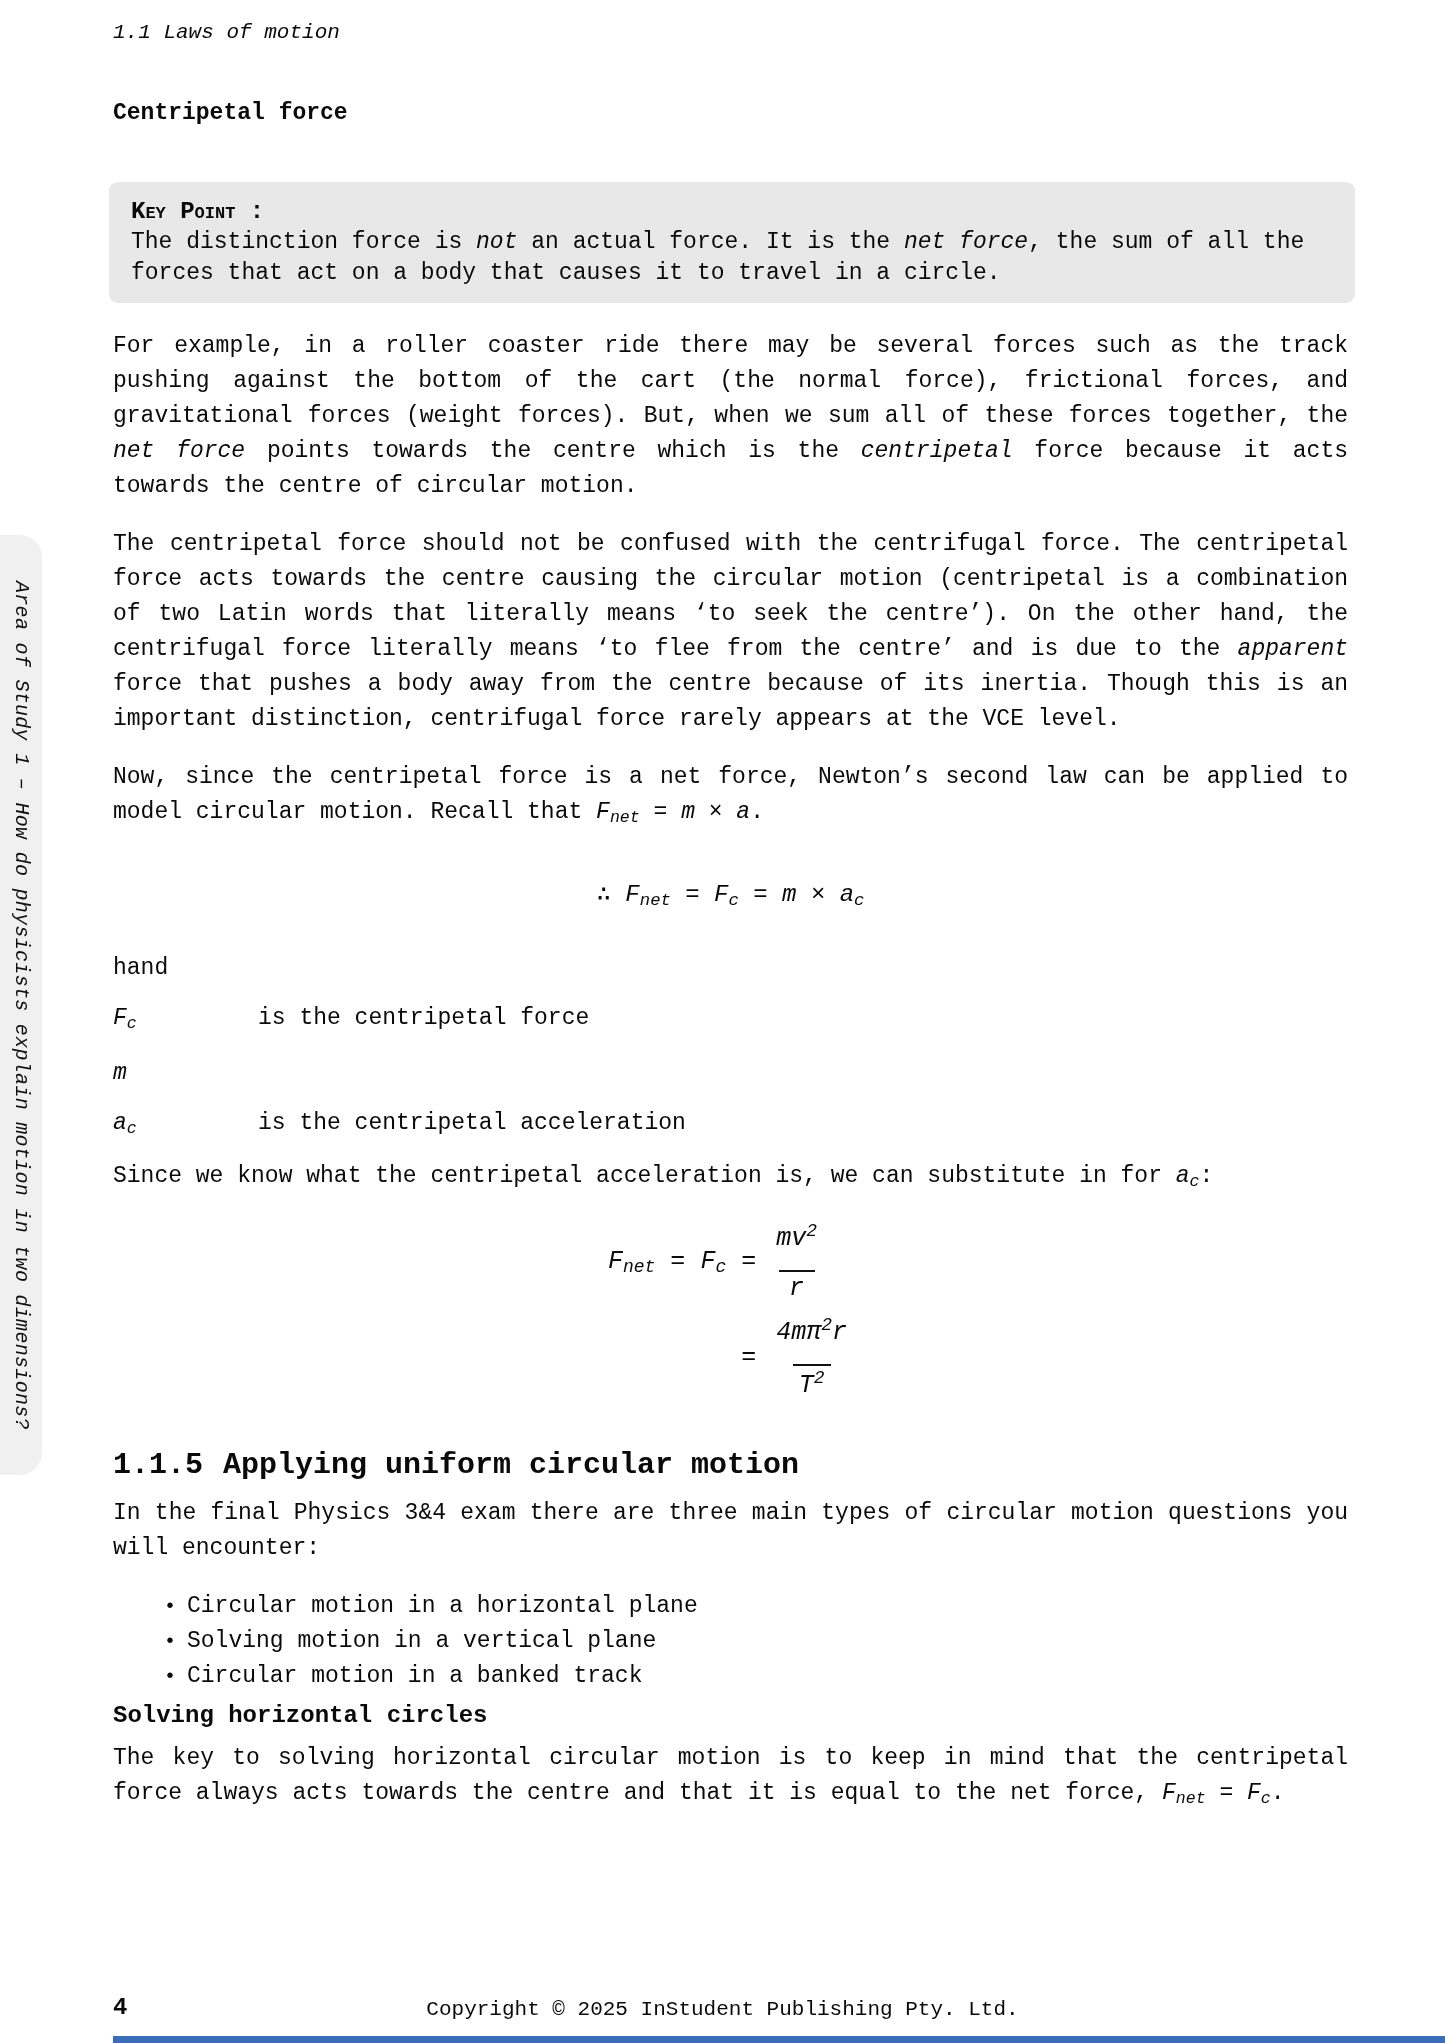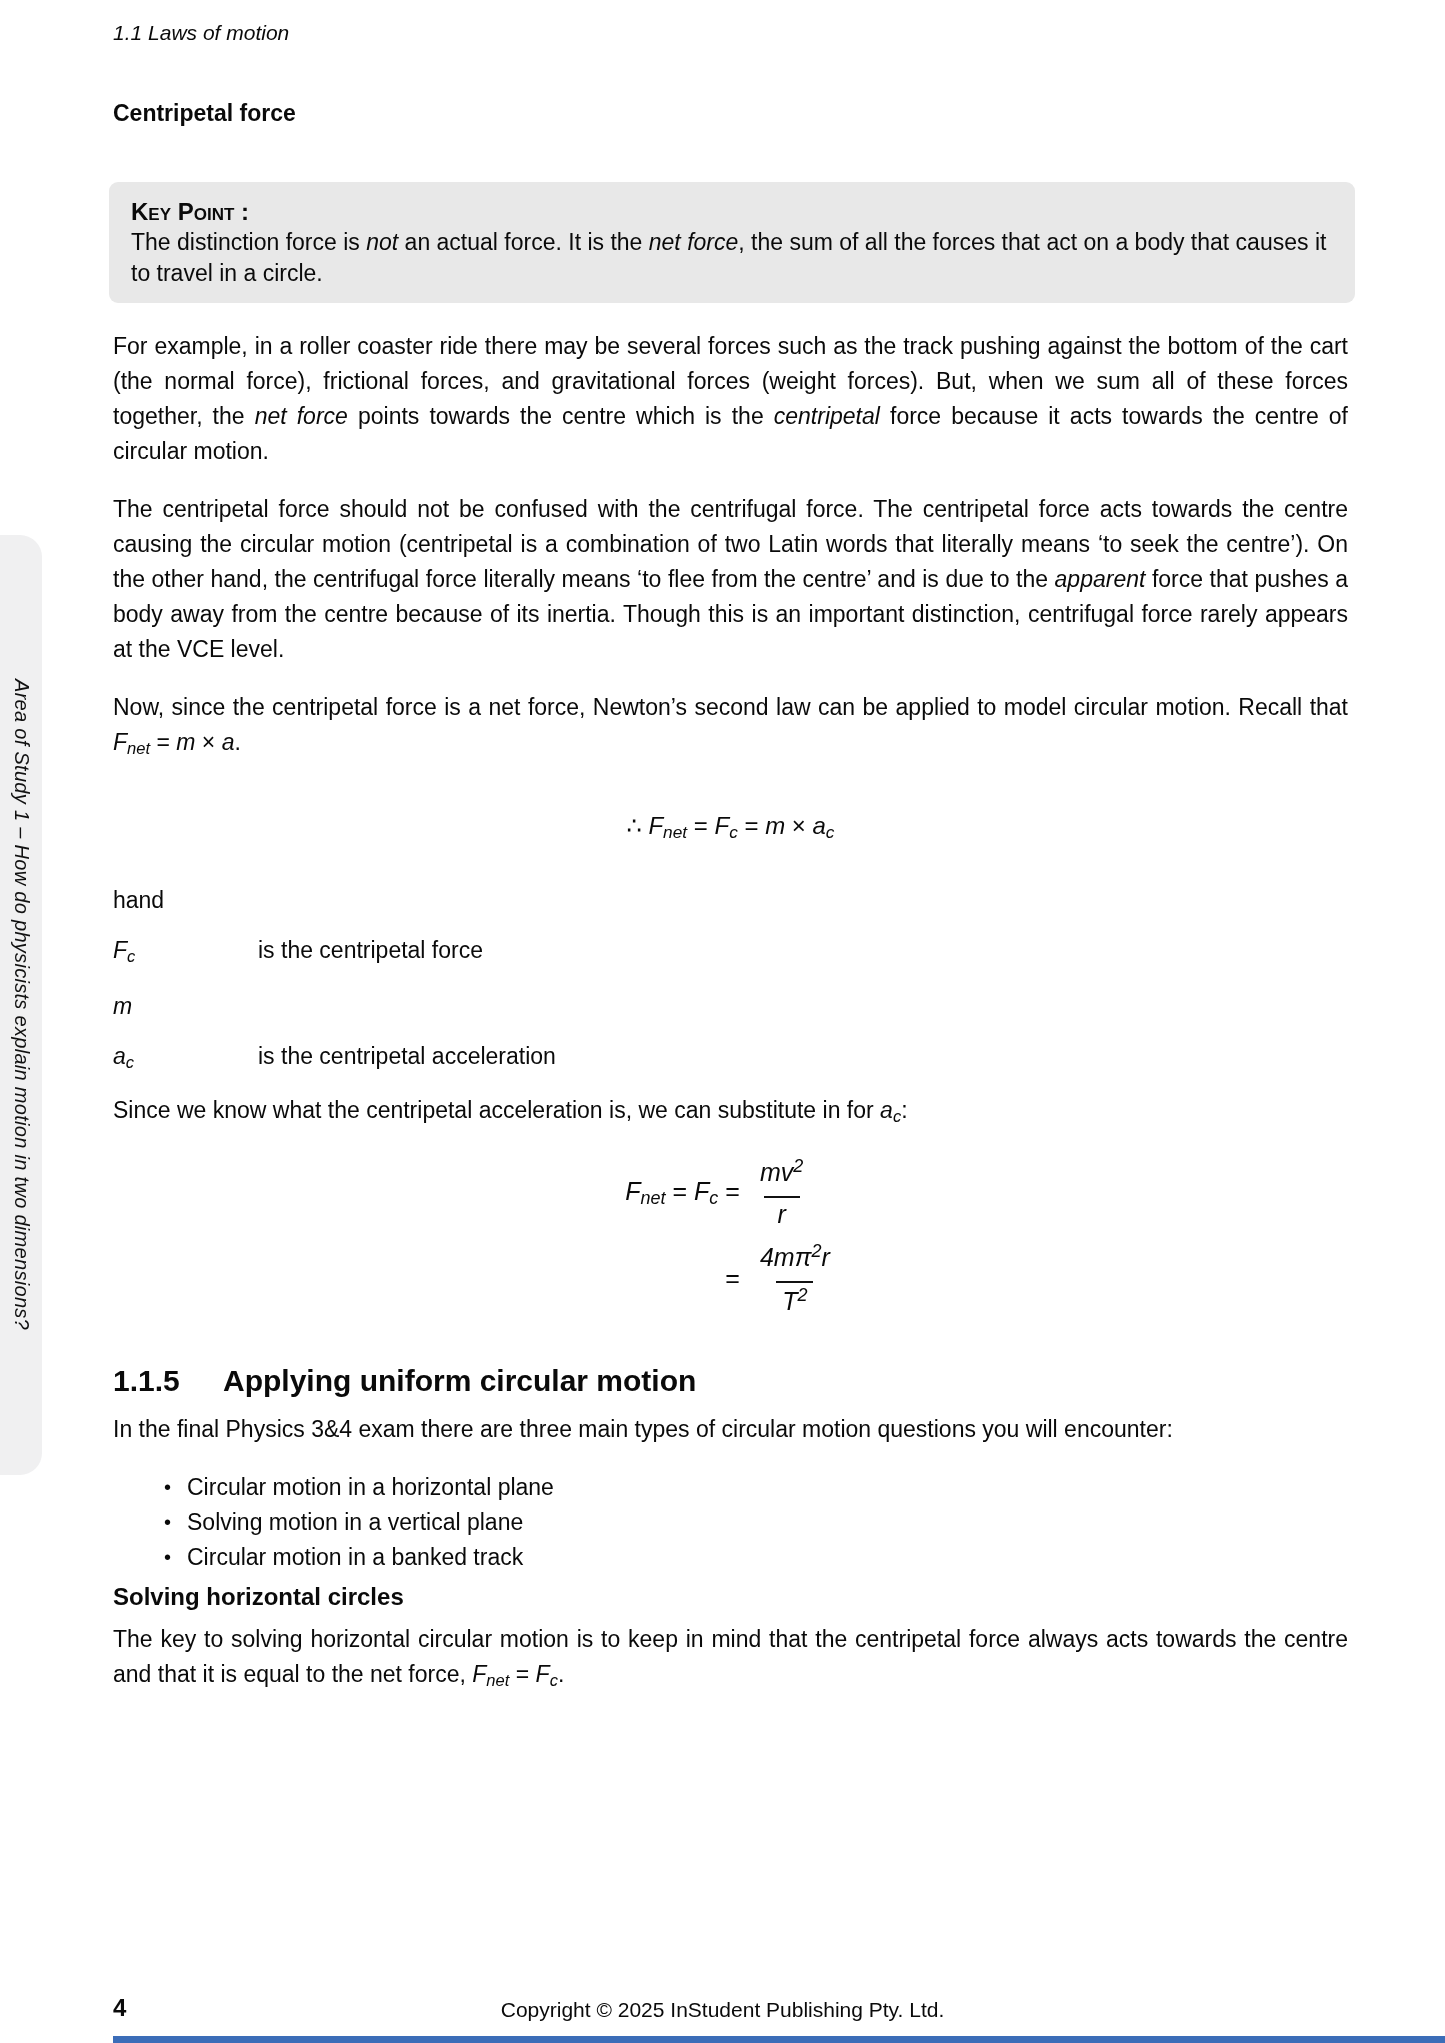--- a/index.html
+++ b/index.html
@@ -1,20 +1,20 @@
 <!DOCTYPE html>
 <html><head>
 <meta charset="utf-8">
 <style>
   html,body{margin:0;padding:0;background:#ffffff;}
   .page{
     position:relative;
     width:1445px;height:2043px;
     background:#ffffff;
-    font-family:Liberation Sans, sans-serif;
+    font-family:Liberation Mono, monospace;
     color:#0a0a0a;
     overflow:hidden;
   }
   .content{
     position:absolute;left:113px;top:0;width:1235px;
   }
   .running-head{
     padding-top:20px;
     font-style:italic;font-size:21px;line-height:26px;
   }
@@ -62,21 +62,21 @@
     display:grid;
     grid-template-columns:auto auto;
     justify-content:center;
     align-items:center;
     column-gap:14px;
     row-gap:12px;
     font-size:25px;
   }
   .eq2-lhs{justify-self:end;}
   .frac{display:inline-flex;flex-direction:column;align-items:center;justify-self:start;}
-  .frac .num{padding:0 6px 9px 6px;text-align:right;}
+  .frac .num{padding:0 6px 17px 6px;text-align:right;}
   .frac .den{border-top:2px solid #111;padding:2px 6px 0 6px;min-width:24px;text-align:center;}
   .subsection-heading{
     margin-top:46px;
     font-weight:bold;font-size:30px;line-height:38px;
   }
   .subsection-number{display:inline-block;width:110px;}
   .p5{margin-top:12px;}
   .bullet-list{
     list-style:none;margin:13px 0 0 0;padding:0;
   }

